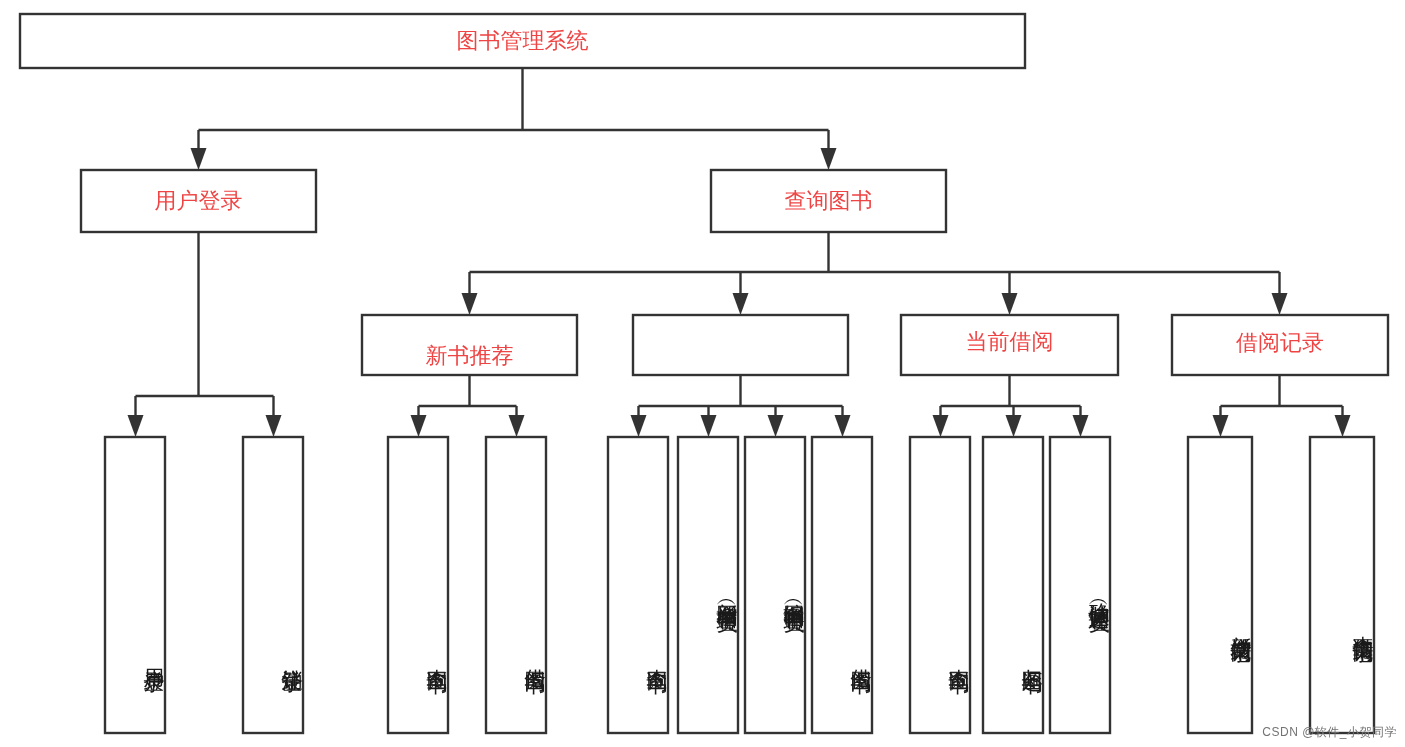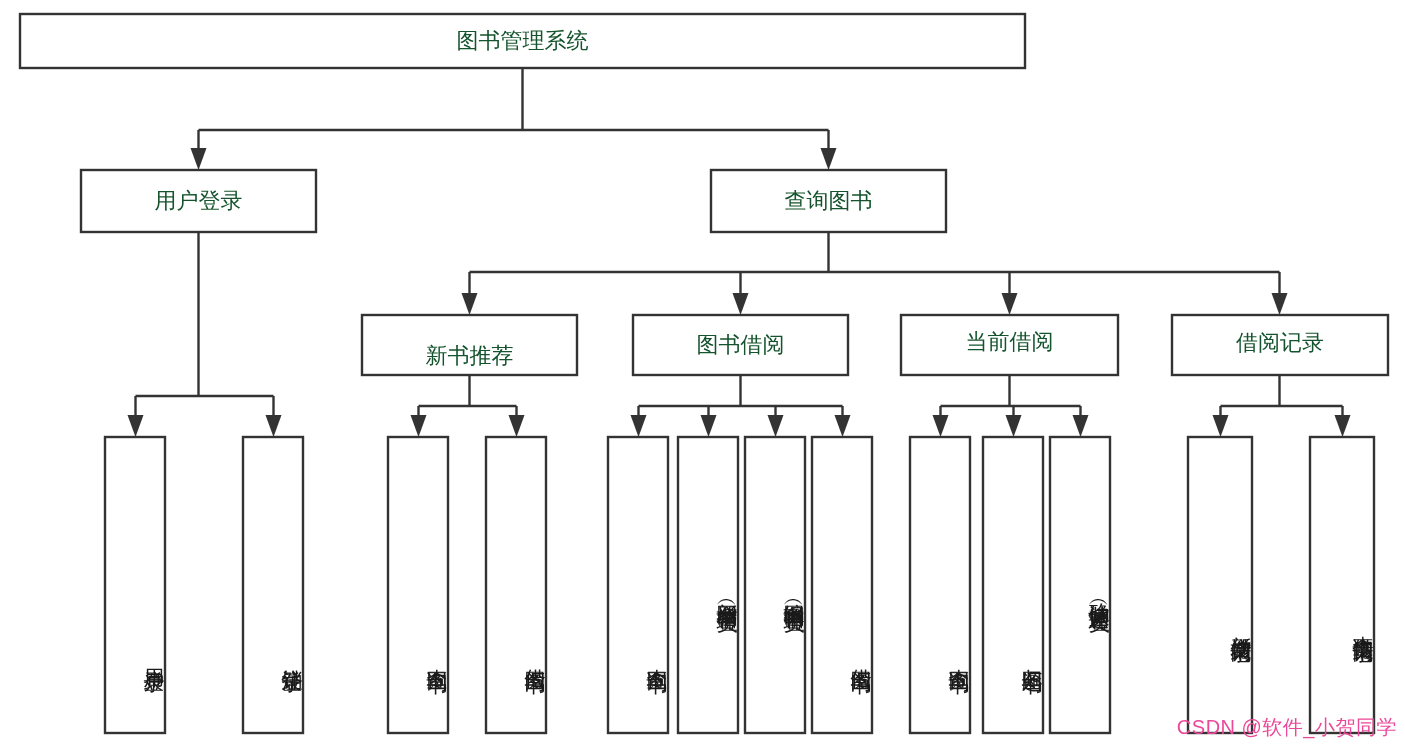--- a/index.html
+++ b/index.html
@@ -59,31 +59,31 @@
     pointer-events: none;
     user-select: none;
   }
   .htext-wrap {
     position: absolute;
     display: flex;
     align-items: center;
     justify-content: center;
     font-family: Liberation Mono, monospace;
     font-size: 22px;
-    color: #14532d;
+    color: #ef4444;
     white-space: nowrap;
     user-select: none;
   }
   #watermark {
     position: absolute;
     right: 8px;
     bottom: 6px;
     font-family: "Liberation Sans", "DejaVu Sans", sans-serif;
-    font-size: 20px;
-    color: #ec4899;
+    font-size: 12px;
+    color: #737373;
     letter-spacing: 0.5px;
     white-space: nowrap;
     user-select: none;
   }
 </style>
 </head>
 <body>
 
 <div id="diagram-root">
 
@@ -188,21 +188,20 @@
   </svg>
 
   <div class="htext-wrap" style="left:20px; top:14px; width:1005px; height:54px;">图书管理系统</div>
 
   <div class="htext-wrap" style="left:81px; top:170px; width:235px; height:62px;">用户登录</div>
 
   <div class="htext-wrap" style="left:711px; top:170px; width:235px; height:62px;">查询图书</div>
 
   <div class="htext-wrap" style="left:362px; top:326px; width:215px; height:60px;">新书推荐</div>
 
-  <div class="htext-wrap" style="left:633px; top:315px; width:215px; height:60px;">图书借阅</div>
 
   <div class="htext-wrap" style="left:901px; top:315px; width:217px; height:53px;">当前借阅</div>
 
   <div class="htext-wrap" style="left:1172px; top:315px; width:216px; height:56px;">借阅记录</div>
 
   <div class="vtext-wrap" style="left:105px; top:437px; width:60px; height:296px; padding-top:70px;">用户登录</div>
 
   <div class="vtext-wrap" style="left:243px; top:437px; width:60px; height:296px; padding-top:70px;">注销登录</div>
 
   <div class="vtext-wrap" style="left:388px; top:437px; width:60px; height:296px; padding-top:70px;">查询图书</div>

